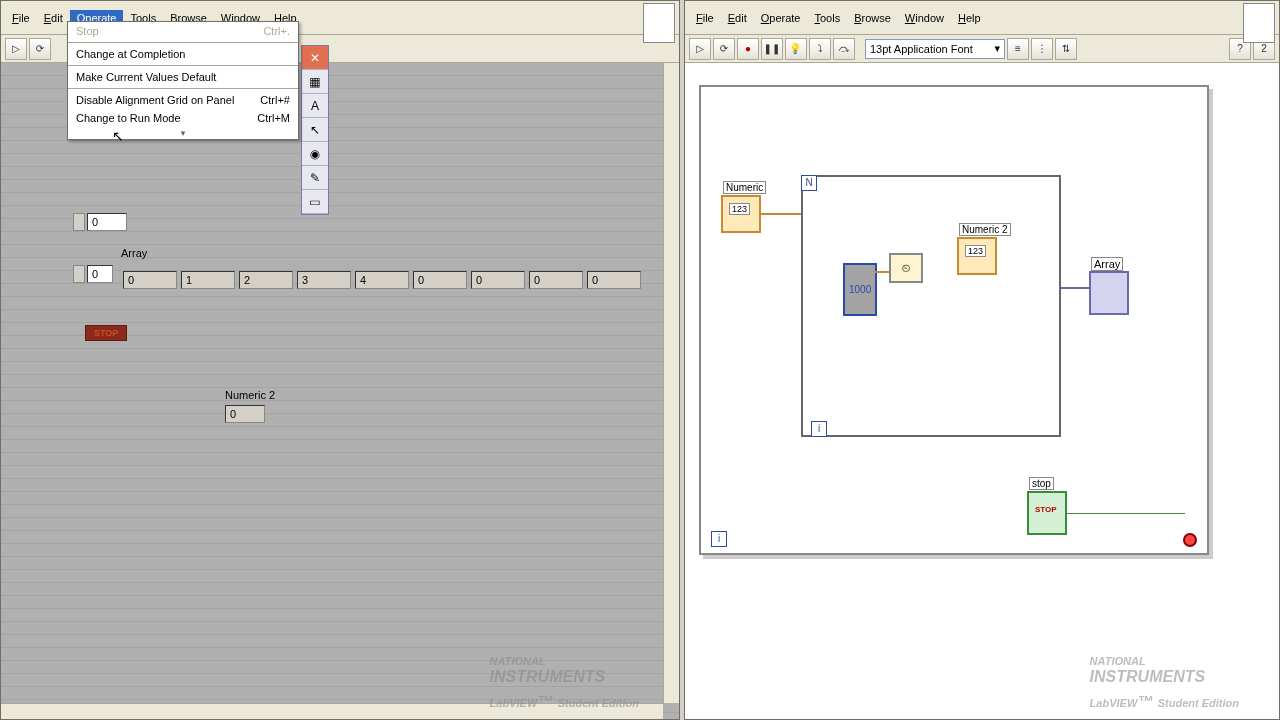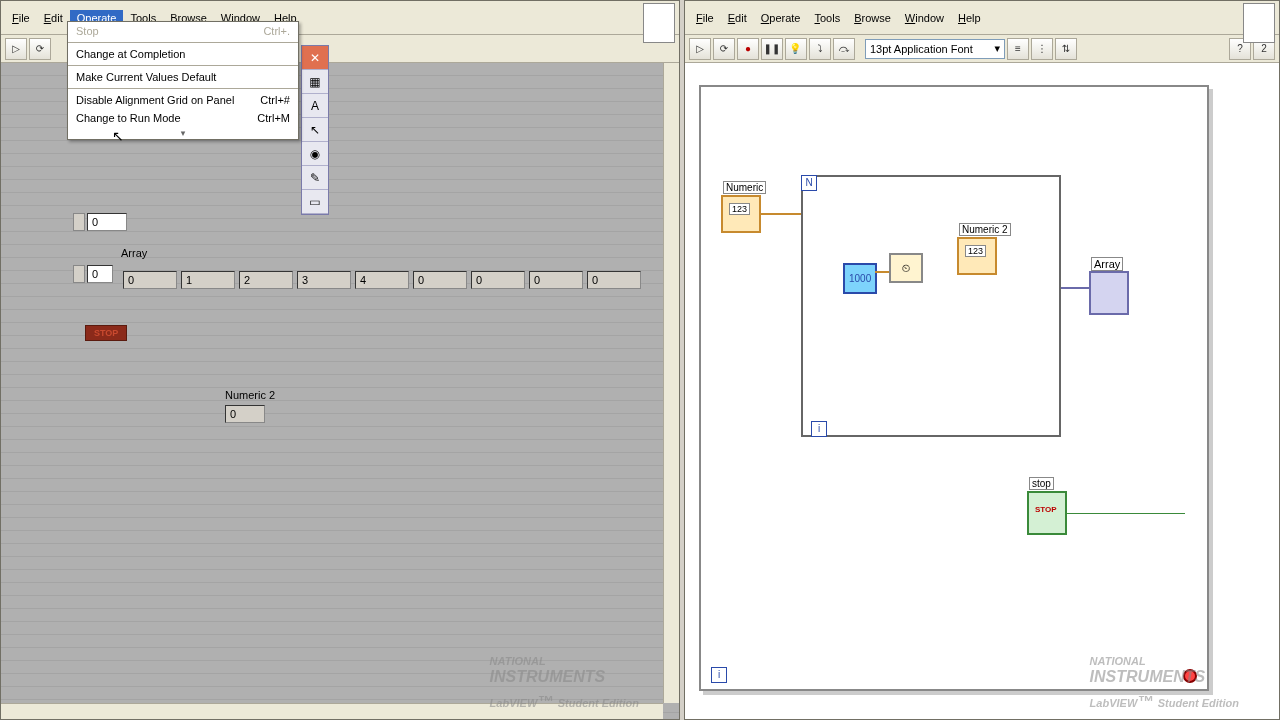--- a/index.html
+++ b/index.html
@@ -36,21 +36,21 @@
   .tools-palette .close { background:#e07050; color:#fff; }
   .scrollbar-v { position:absolute; top:0; right:0; bottom:16px; width:16px; background:#ece9d8; border-left:1px solid #aca899; }
   .scrollbar-h { position:absolute; left:0; right:16px; bottom:0; height:16px; background:#ece9d8; border-top:1px solid #aca899; }
   .corner-icon { position:absolute; top:2px; right:4px; width:32px; height:40px; border:1px solid #888; background:#fff; }
   .bd-outer { position:absolute; background:#fff; border:2px solid #888; box-shadow:4px 4px 0 #ccc; }
   .bd-whileloop { position:absolute; border:2px solid #666; }
   .bd-term { position:absolute; border:2px solid #c78a2e; background:#ffe9b8; width:40px; height:38px; }
   .bd-term .lab { position:absolute; top:-16px; left:0; border:1px solid #888; background:#fff; padding:0 2px; font-size:10px; white-space:nowrap; }
   .bd-term .val { position:absolute; top:6px; left:6px; border:1px solid #888; background:#fff; padding:0 2px; font-size:9px; }
   .bd-arr { position:absolute; border:2px solid #6a6aaa; background:#d4d4f0; width:40px; height:44px; }
-  .bd-const { position:absolute; border:2px solid #2a4aaa; background:#7dd3fc; padding:8px 4px; font-size:10px; color:#2a4aaa;text-align:center; }
+  .bd-const { position:absolute; border:2px solid #2a4aaa; background:#a3a3a3; padding:19px 4px; font-size:10px; color:#2a4aaa;text-align:center; }
   .bd-wait { position:absolute; border:2px solid #888; background:#fff4d0; width:34px; height:30px; display:flex; align-items:center; justify-content:center; }
   .bd-n, .bd-i { position:absolute; width:16px; height:16px; border:1px solid #2a4aaa; background:#fff; color:#2a4aaa; text-align:center; font-size:10px; line-height:14px; }
   .bd-stop { position:absolute; border:2px solid #3a8a3a; background:#d4f0d4; width:40px; height:44px; }
   .bd-stop .lab { position:absolute; top:-16px; left:0; border:1px solid #888; background:#fff; padding:0 2px; font-size:10px; }
   .wire { position:absolute; background:#c78a2e; }
   .stopcircle { position:absolute; width:14px; height:14px; border:2px solid #800; border-radius:50%; background:#f44; }
 </style>
 </head>
 <body>
 
@@ -164,21 +164,21 @@
       </div>
     <div class="tbtn">≡</div>
     <div class="tbtn">⋮</div>
     <div class="tbtn">⇅</div>
     <div style="flex:1;"></div>
     <div class="tbtn">?</div>
     <div class="tbtn">2</div>
   </div>
 
   <div class="canvas block">
-    <div class="bd-outer" style="top:22px; left:14px; width:510px; height:606px;">
+    <div class="bd-outer" style="top:22px; left:14px; width:510px; height:470px;">
 
       <div class="bd-term" style="top:108px; left:20px;">
         <div class="lab">Numeric</div>
         <div class="val">123</div>
       </div>
 
       <div class="bd-whileloop" style="top:88px; left:100px; width:260px; height:262px;">
         <div class="bd-n" style="top:-2px; left:-2px;">N</div>
         <div class="bd-i" style="bottom:-2px; left:8px;">i</div>
 

